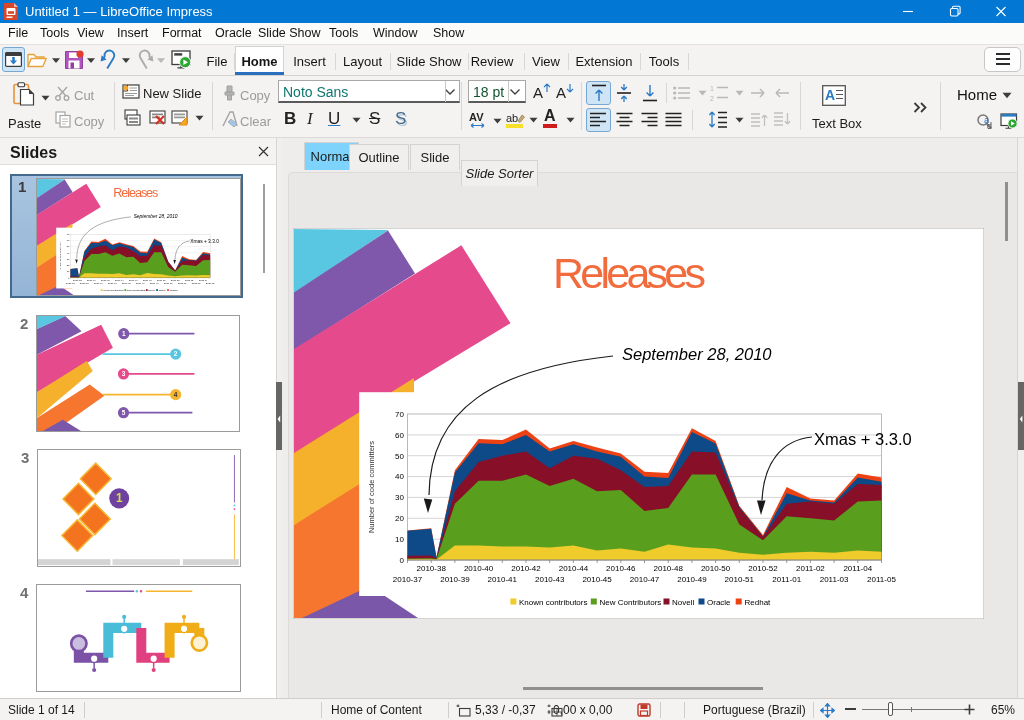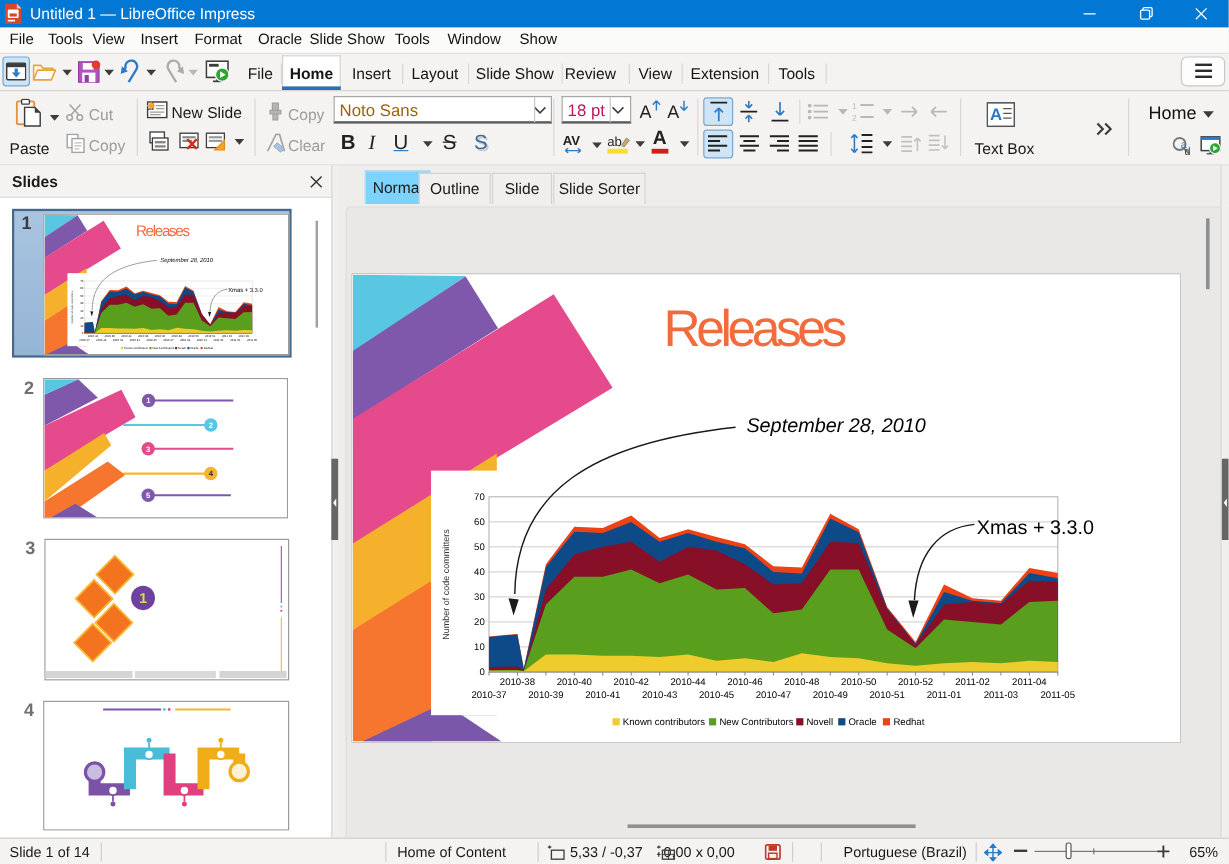--- a/index.html
+++ b/index.html
@@ -213,28 +213,28 @@
     <path d="M5 1 h5 v6 h-5 z M3 7 h9 v3 h-9 z M5.5 10 v5 h4 v-5" fill="#b5b5b5" stroke="#a0a0a0"></path>
   </svg>
   <div class="glabel" style="left:240px;top:43px">Copy</div>
   <svg style="position:absolute;left:222px;top:66px" width="16" height="16" viewBox="0 0 16 16">
     <path d="M1 15 L8 1 L11 1 L15 15" fill="none" stroke="#a4a4a4" stroke-width="1.4"></path>
     <path d="M9 8 l6 5 -3 3 -6-5 z" fill="#9fc5e8" stroke="#a4a4a4" stroke-width="0.8"></path>
   </svg>
   <div class="glabel" style="left:240px;top:69px">Clear</div>
 
   <div style="position:absolute;left:278px;top:35px;width:182px;height:23px;background:#fff;border:1px solid #a9a7a5;border-bottom:2px solid #5a5a5a"></div>
-  <div style="position:absolute;left:283px;top:39px;font-size:14px;color:#a16207">Noto Sans</div>
+  <div style="position:absolute;left:283px;top:39px;font-size:14px;color:#0f766e">Noto Sans</div>
   <svg style="position:absolute;left:444px;top:43px" width="12" height="8" viewBox="0 0 12 8">
       <path d="M1.5 1.5 L6 6 L10.5 1.5" fill="none" stroke="#3c3c3c" stroke-width="1.3"></path>
     </svg>
   <div style="position:absolute;left:445px;top:36px;width:1px;height:21px;background:#c9c7c5"></div>
 
   <div style="position:absolute;left:468px;top:35px;width:58px;height:23px;background:#fff;border:1px solid #a9a7a5;border-bottom:2px solid #5a5a5a"></div>
-  <div style="position:absolute;left:473px;top:39px;font-size:14px;color:#be185d">18 pt</div>
+  <div style="position:absolute;left:473px;top:39px;font-size:14px;color:#14532d">18 pt</div>
   <svg style="position:absolute;left:509px;top:43px" width="12" height="8" viewBox="0 0 12 8">
       <path d="M1.5 1.5 L6 6 L10.5 1.5" fill="none" stroke="#3c3c3c" stroke-width="1.3"></path>
     </svg>
   <div style="position:absolute;left:508px;top:36px;width:1px;height:21px;background:#c9c7c5"></div>
 
   <div style="position:absolute;left:284px;top:64px;font-size:17px;font-weight:bold;color:#222">B</div>
   <div style="position:absolute;left:307px;top:64px;font-size:17px;font-style:italic;font-family:'Liberation Serif',serif;color:#222">I</div>
   <div style="position:absolute;left:328px;top:64px;font-size:17px;text-decoration:underline;text-decoration-color:#2a7ac6;color:#222">U</div>
   <svg style="position:absolute;left:352px;top:72px" width="9" height="6" viewBox="0 0 9 6">
       <path d="M0.5 0.8 h8 l-4 4.8 z" fill="#3c3c3c"></path>
@@ -394,21 +394,21 @@
     <rect x="1" y="1" width="15.5" height="11.5" fill="#fff" stroke="#3c3c3c" stroke-width="1.2"></rect>
     <rect x="1" y="1" width="15.5" height="2.6" fill="#2a7ac6"></rect>
     <path d="M8.5 12.5 v2.5 M5.5 15.2 h6" stroke="#3c3c3c" stroke-width="1.1"></path>
     <circle cx="12.5" cy="10.5" r="4.6" fill="#2ca832" stroke="#fff" stroke-width="0.9"></circle>
     <path d="M11 8.2 l3.8 2.3 -3.8 2.3 z" fill="#fff"></path>
   </svg>
 </div>
 
 <div id="slidespanel" class="abs">
   <div id="panelhead"></div>
-  <div style="position:absolute;left:10px;top:6px;font-size:13px;color:#1a1a1a;font-weight:bold;">Slides</div>
+  <div style="position:absolute;left:10px;top:6px;font-size:16px;color:#1a1a1a;font-weight:bold;">Slides</div>
   <svg style="position:absolute;left:258px;top:8px" width="11" height="11" viewBox="0 0 11 11">
       <path d="M1 1 l9 9 M10 1 l-9 9" stroke="#333" stroke-width="1.2"></path>
     </svg>
 
   <div style="position:absolute;left:10px;top:36px;width:233px;height:124px;background:linear-gradient(#a8c4e0,#95b5d6);border:2px solid #44698f;"></div>
   <div class="thumbnum" style="left:18px;top:40px;color:#3b3b3b">1</div>
   <div class="thumbimg" style="left:36px;top:40px;width:205px;height:118px">
     <svg width="203" height="116" viewBox="0 0 689 389" preserveAspectRatio="none">
         <use href="#slide1"></use>
       </svg>
@@ -507,21 +507,21 @@
   <div style="position:absolute;left:263px;top:46px;width:2px;height:89px;background:#a0a0a0"></div>
 </div>
 
 <div id="splitter" class="abs"></div>
 <div id="canvas" class="abs">
   <div id="workarea"></div>
 
   <div class="vtab" style="left:22px;top:4px;width:55px;height:28px;line-height:27px;background:#7dd3fc;">Normal</div>
   <div class="vtab" style="left:67px;top:6px;width:60px;height:26px;line-height:25px;">Outline</div>
   <div class="vtab" style="left:128px;top:6px;width:50px;height:26px;line-height:25px;">Slide</div>
-  <div class="vtab" style="left:179px;top:6px;width:77px;height:26px;line-height:25px;">Slide Sorter</div>
+  <div class="vtab" style="left:179px;top:22px;width:77px;height:26px;line-height:25px;font-style:italic;">Slide Sorter</div>
 
   <div style="position:absolute;left:723px;top:44px;width:3px;height:59px;background:#8f8f8f"></div>
   <div style="position:absolute;left:241px;top:549px;width:240px;height:2.5px;background:#8f8f8f"></div>
 
   <svg style="position:absolute;left:11px;top:90px" width="691" height="391" viewBox="0 0 691 391">
     <rect x="0" y="0" width="691" height="391" fill="#fff" stroke="#aaa" stroke-width="1"></rect>
     <g transform="translate(1,1)">
       <use href="#slide1" width="689" height="389"></use>
     </g>
   </svg>

